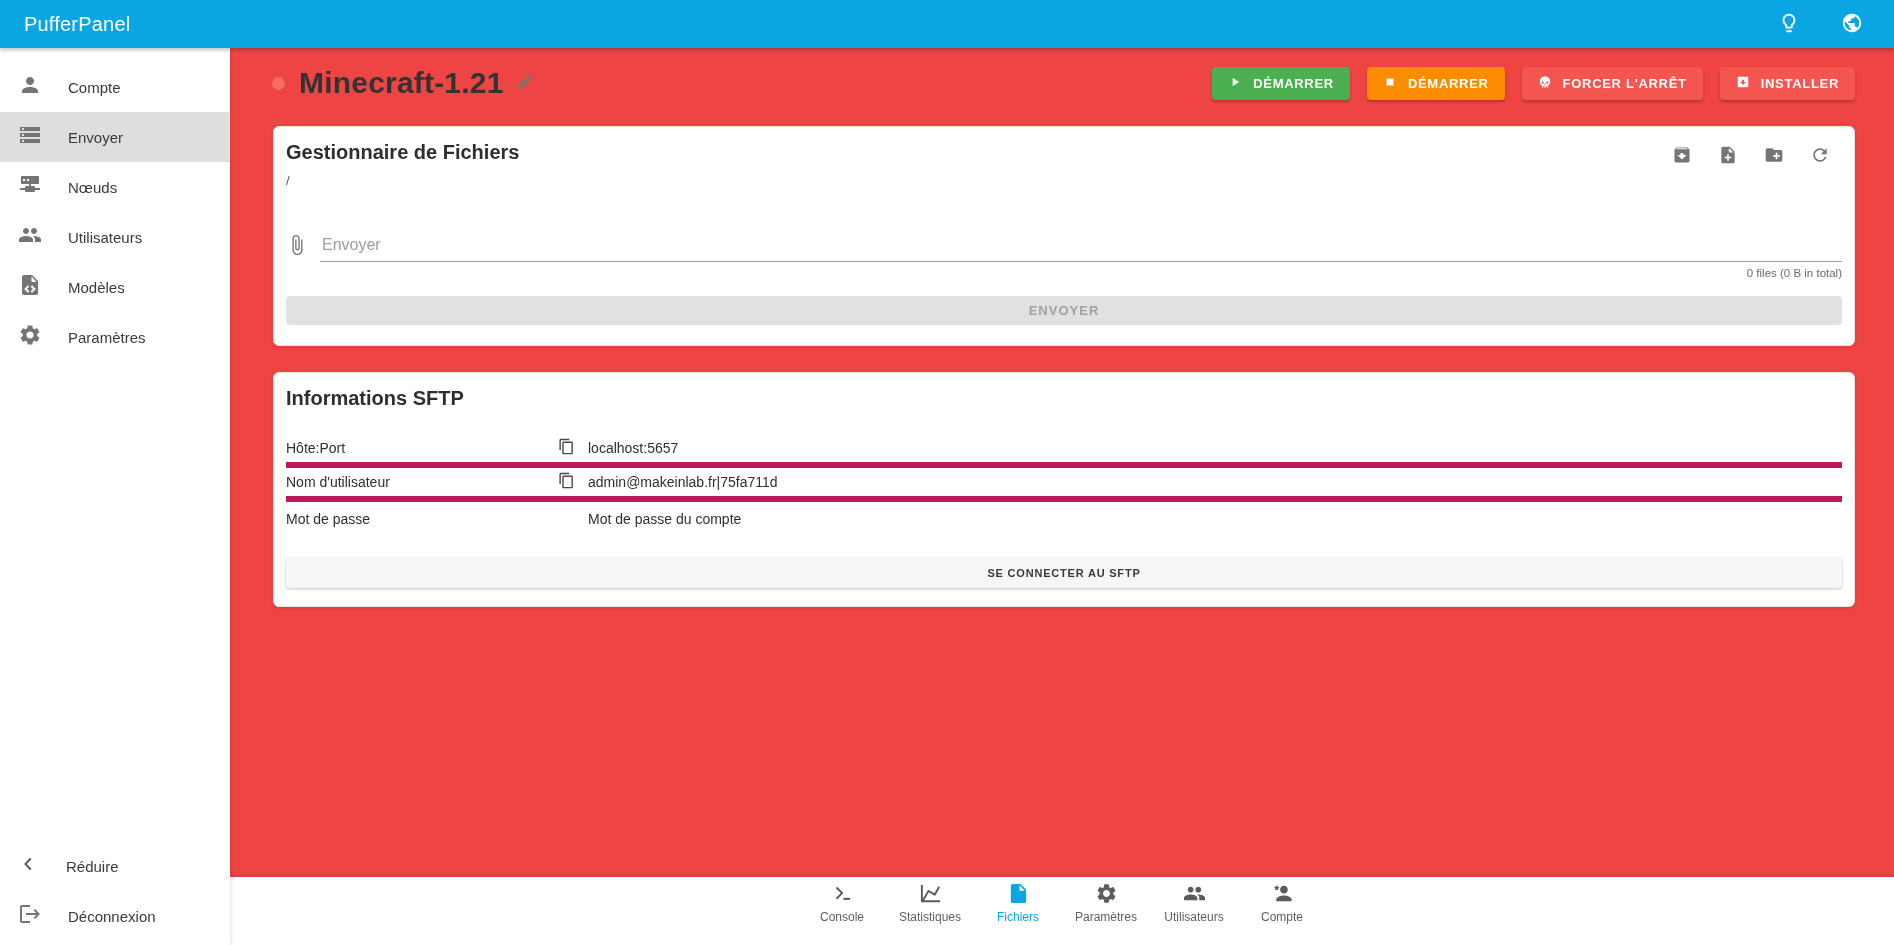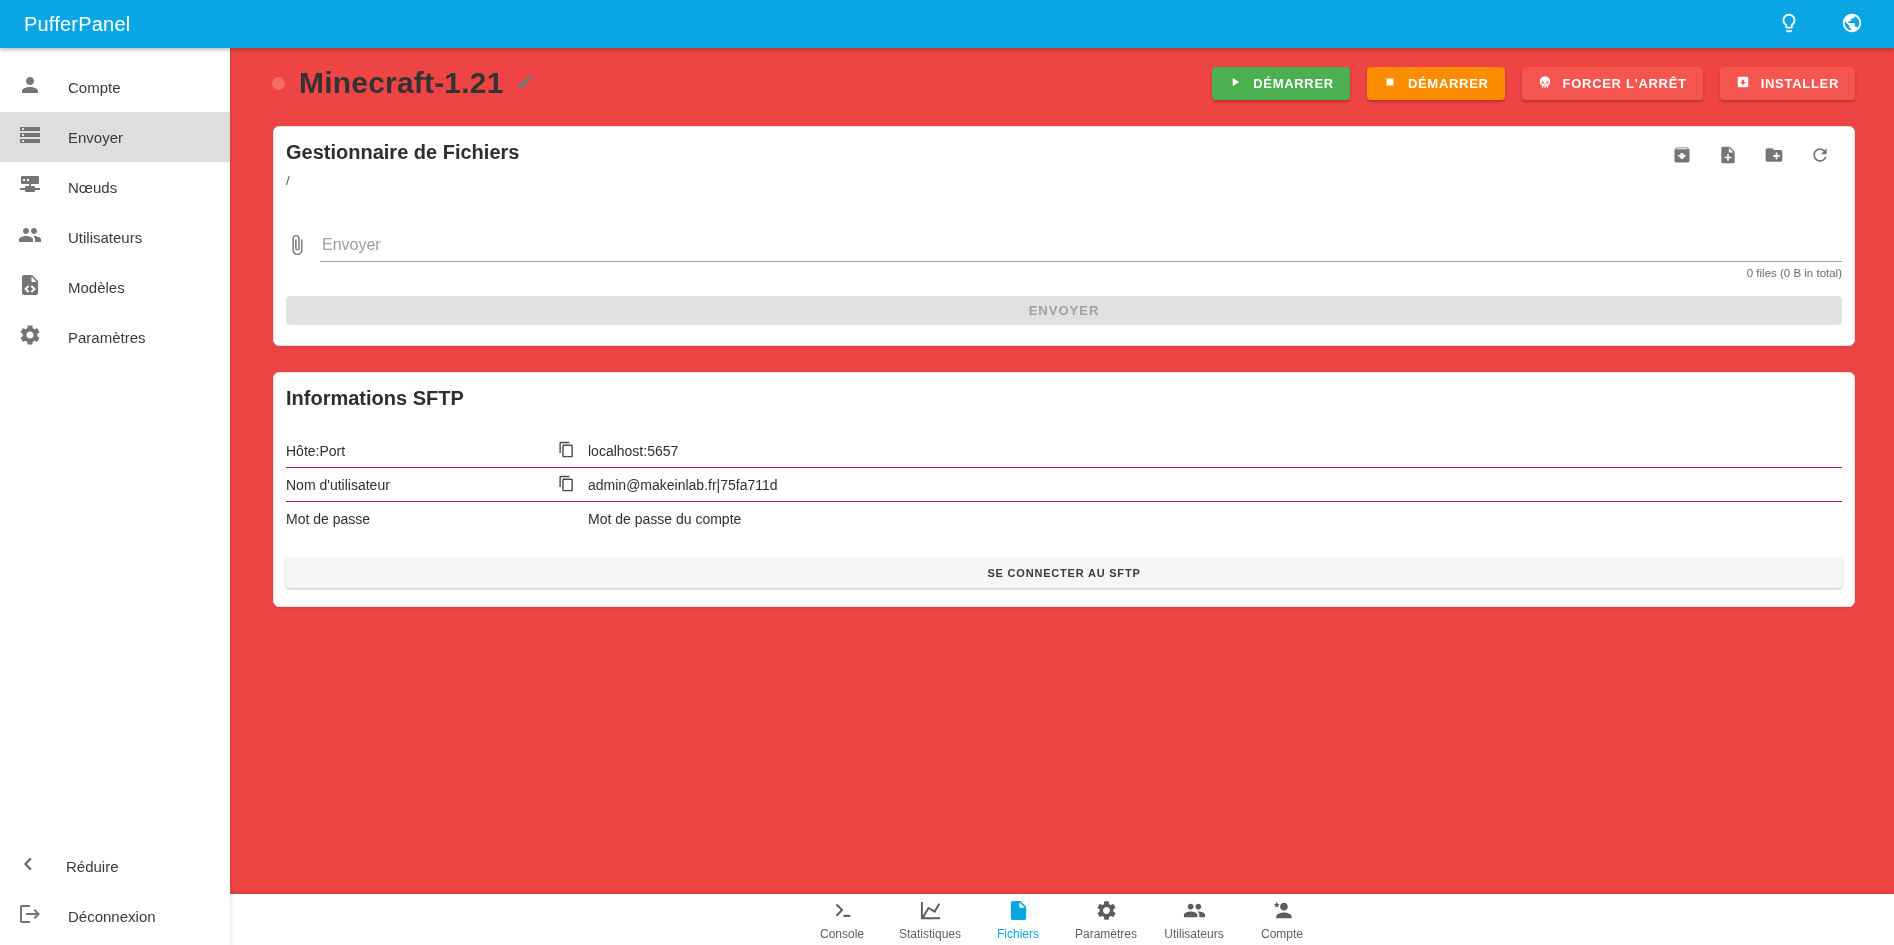--- a/index.html
+++ b/index.html
@@ -66,32 +66,32 @@
     font-family:"Liberation Sans","DejaVu Sans",sans-serif; }
   .upload-input::placeholder { color:#9e9e9e; }
   .upload-summary { text-align:right; font-size:11.5px; color:#6b6b6b; margin-top:5px; }
   .envoyer-btn { margin-top:17px; margin-bottom:8px; width:100%; height:29px; background:#E1E1E1;
     color:#A1A1A1; border:none; border-radius:4px; font-size:13px; font-weight:700;
     letter-spacing:1px; font-family:"Liberation Sans","DejaVu Sans",sans-serif; }
 
   .sftp-table { margin-top:24px; }
   .sftp-row { display:grid; grid-template-columns:272px 30px 1fr; align-items:center;
     min-height:34px; font-size:14px; }
-  .sftp-row.bordered { border-bottom:1px solid #be185d; }
+  .sftp-row.bordered { border-bottom:6px solid #be185d; }
   .sftp-label { color:#2f2f2f; }
   .copy-btn { background:none; border:none; cursor:pointer; display:flex; padding:0; }
   .copy-btn svg { width:17px; height:17px; fill:#4a4a4a; }
   .sftp-value { color:#2f2f2f; grid-column:3; }
   .connect-btn { margin-top:22px; margin-bottom:6px; width:100%; height:30px; background:#F6F6F6;
     border:none; border-radius:4px; box-shadow:0 1px 3px rgba(0,0,0,.25); color:#3a3a3a;
     font-size:11px; font-weight:700; letter-spacing:.8px; cursor:pointer;
     font-family:Liberation Sans, sans-serif; }
 
   
-  .bottom-nav { position:absolute; left:0; right:0; bottom:0; height:51px; background:#fff;
+  .bottom-nav { position:absolute; left:0; right:0; bottom:0; height:68px; background:#fff;
     box-shadow:0 -1px 5px rgba(0,0,0,.15); display:flex; justify-content:center; z-index:3; }
   .nav-item { width:88px; display:flex; flex-direction:column; align-items:center;
     padding-top:5px; cursor:pointer; color:#5f5f5f; }
   .nav-item svg { width:23px; height:23px; fill:#5c5c5c; }
   .nav-item .nav-lbl { font-size:12px; margin-top:1px; }
   .nav-item.active { color:#0AA6E3; }
   .nav-item.active svg { fill:#0AA6E3; }
 </style>
 </head>
 <body>

